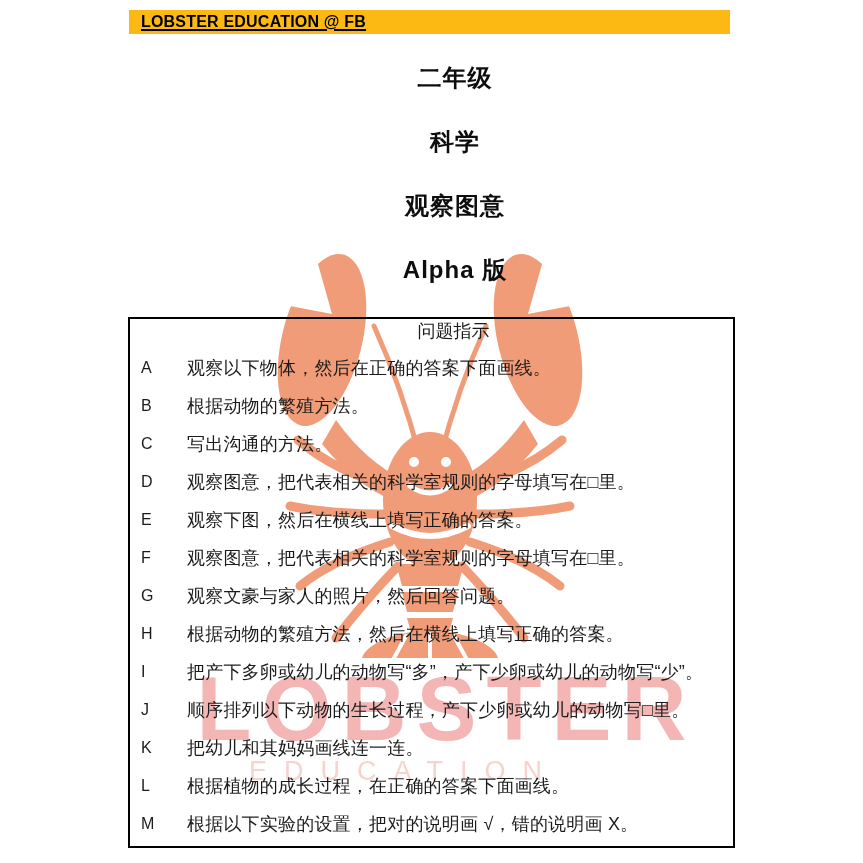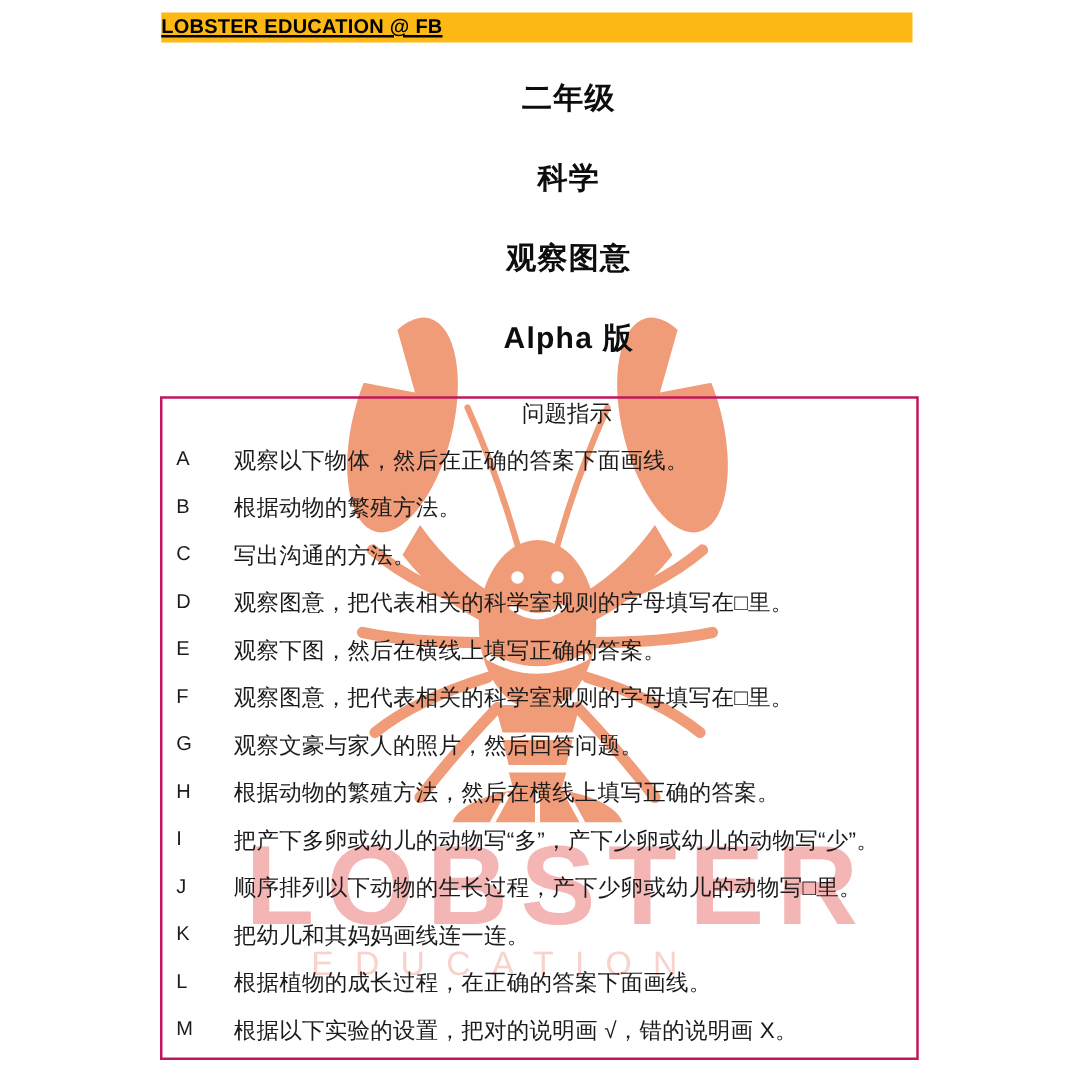--- a/index.html
+++ b/index.html
@@ -17,28 +17,28 @@
                 font-size: 27px; font-weight: 400; letter-spacing: 17px; text-indent: 22px;
                 color: #F8D3CE; line-height: 1; white-space: nowrap; }
 
   
   .content { position: absolute; inset: 0; z-index: 1; }
 
   .banner { position: absolute; left: 129px; top: 10px; width: 601px; height: 24px;
             background: #FDB913; display: flex; align-items: center; }
   .banner-text { font-size: 16px; font-weight: bold; color: #000000;
                  text-decoration: underline; text-decoration-thickness: 2px;
-                 text-underline-offset: 2px; padding-left: 0; letter-spacing: 0.2px; }
+                 text-underline-offset: 2px; padding-left: 12px; letter-spacing: 0.2px; }
 
   .titles { position: absolute; left: 0; top: 46px; width: 863px; padding-left: 47px; }
   .title-line { height: 64px; display: flex; align-items: center; justify-content: center;
                 font-size: 24px; font-weight: bold; color: #0d0d0d; letter-spacing: 1px; }
 
   .box { position: absolute; left: 128px; top: 317px; width: 607px; height: 531px;
-         border: 2px solid #be185d; background: transparent; }
+         border: 2px solid #000000; background: transparent; }
   .box-heading { margin-top: 1px; height: 22px; line-height: 22px; text-align: center;
                  text-indent: 44px; font-size: 18px; color: #1b1b1b; }
   .items { margin-top: 7px; }
   .item-row { height: 38px; display: flex; align-items: center; }
   .item-letter { width: 46px; margin-left: 11px; font-size: 16px; color: #1b1b1b; flex: none; }
   .item-text { flex: 1; font-size: 18px; color: #1b1b1b; white-space: nowrap; letter-spacing: 0.2px; }
 </style>
 </head>
 <body>
 

